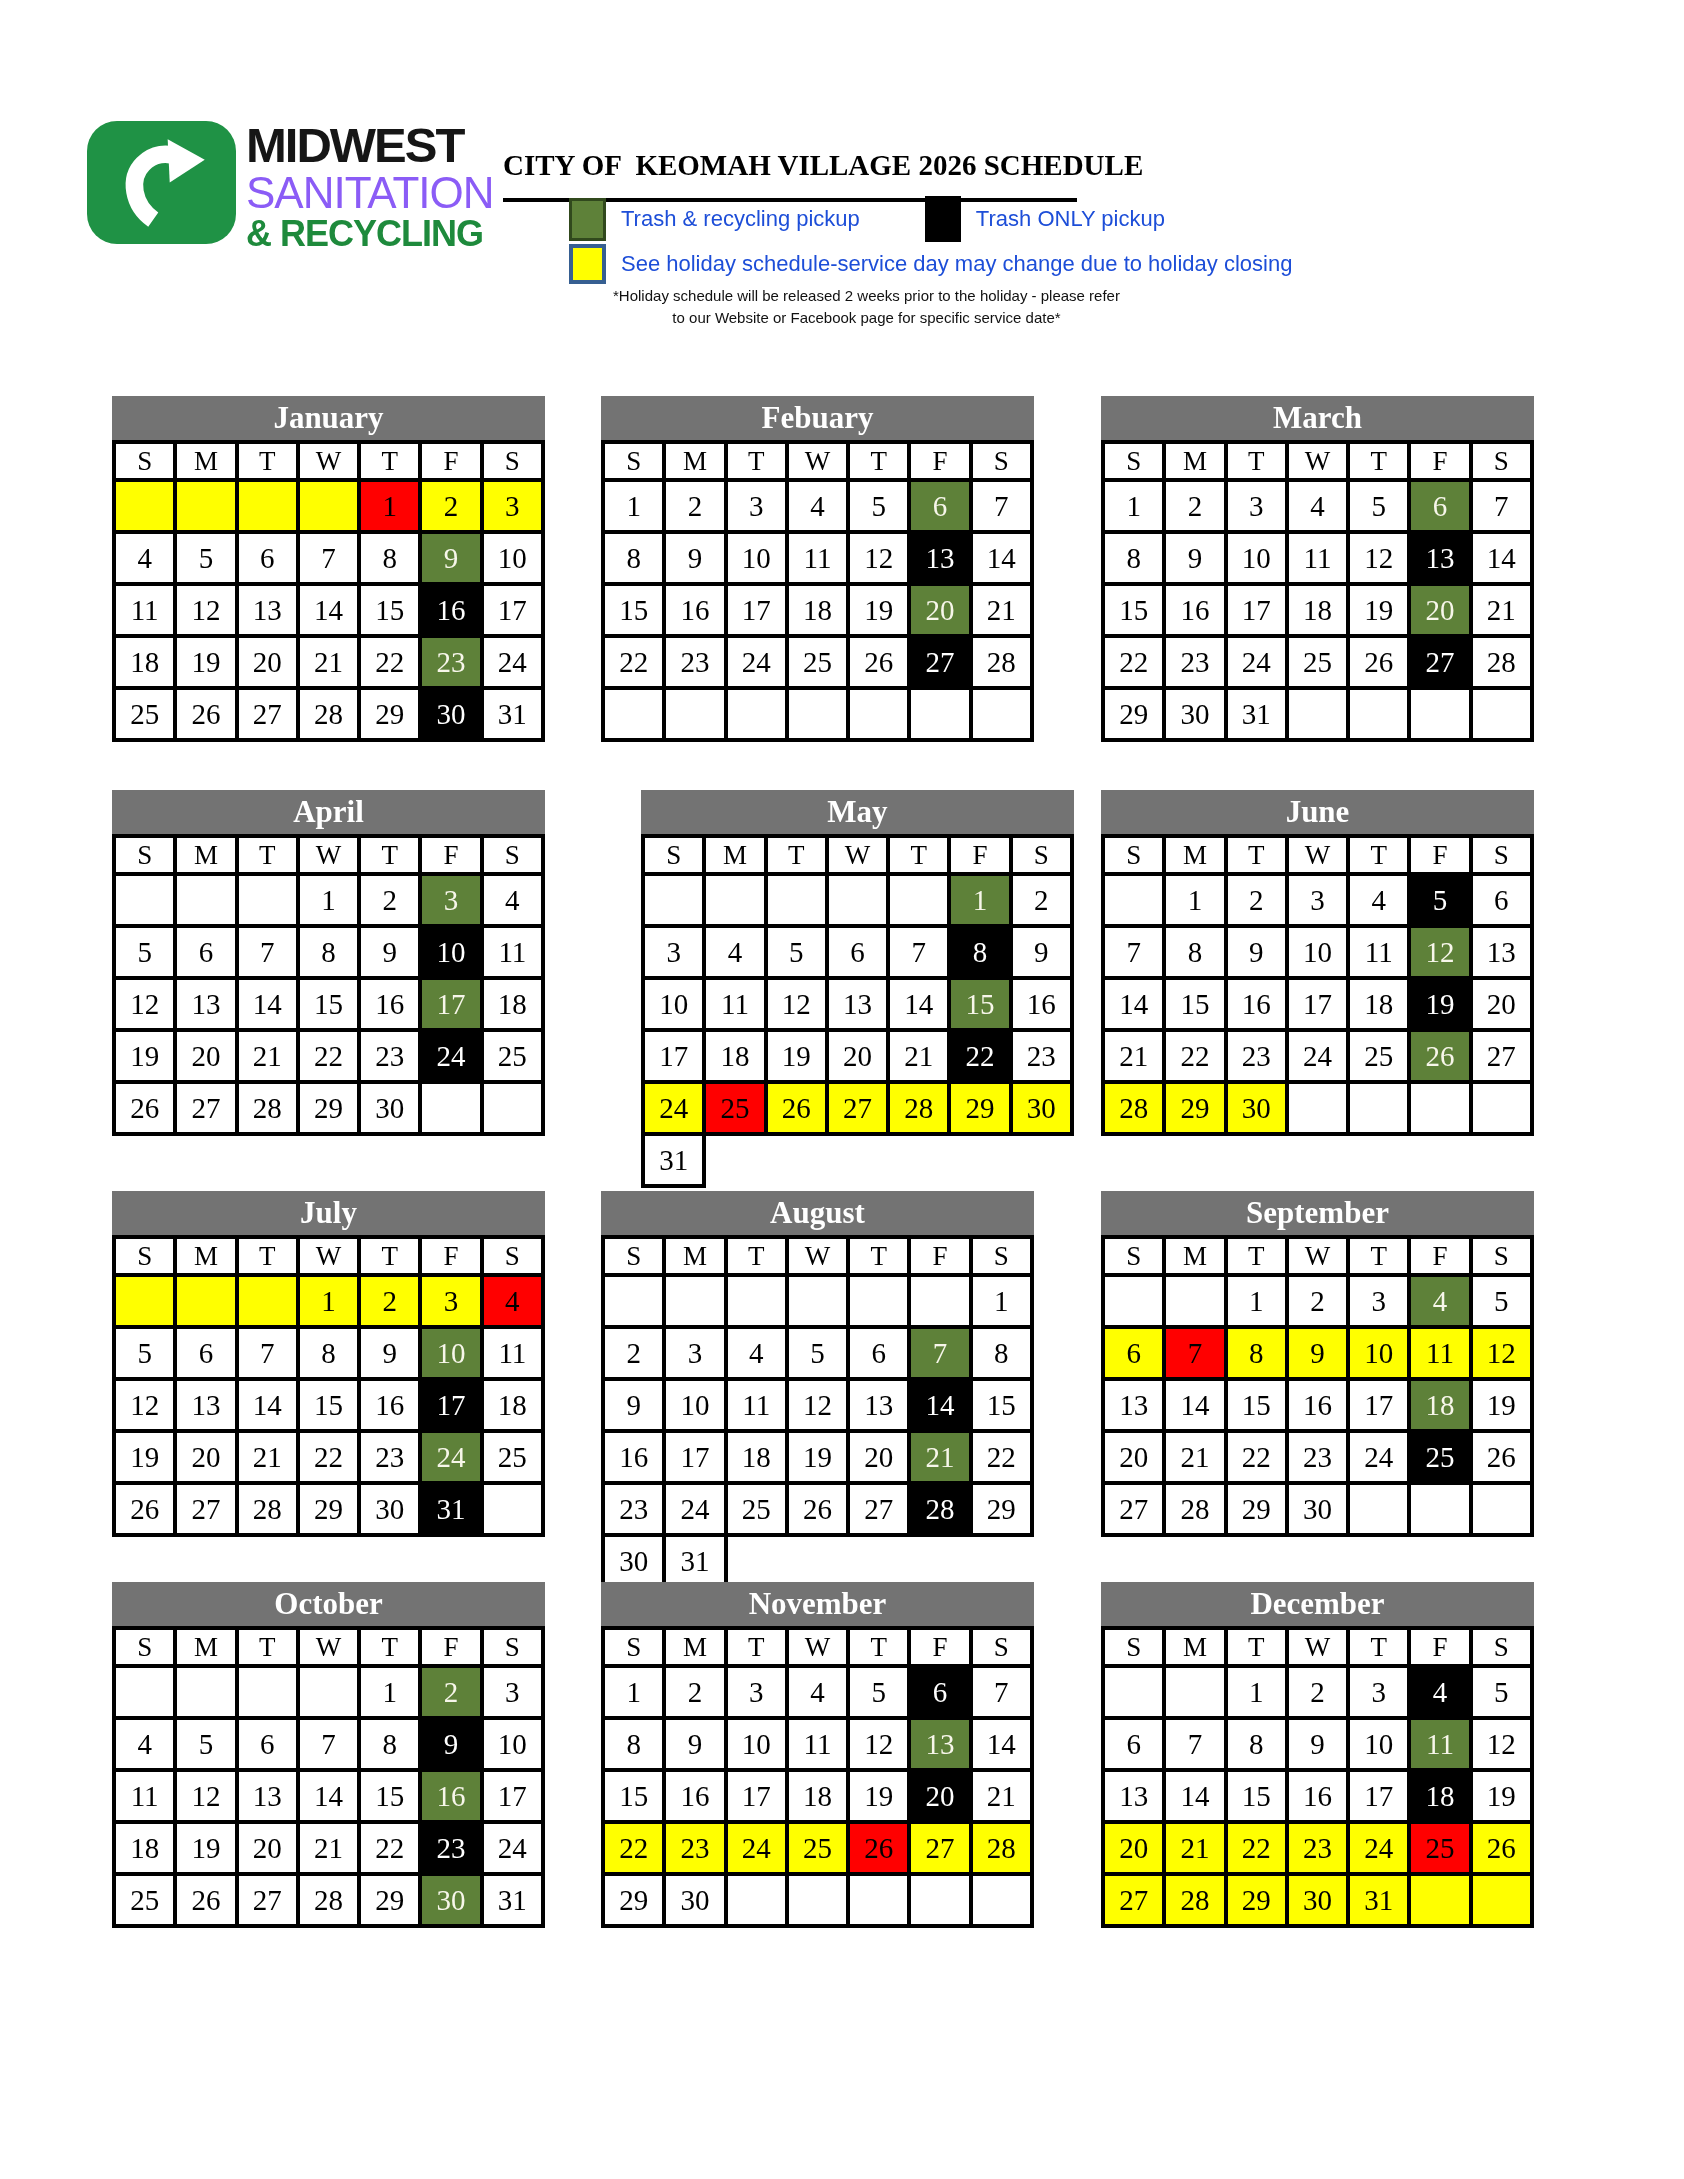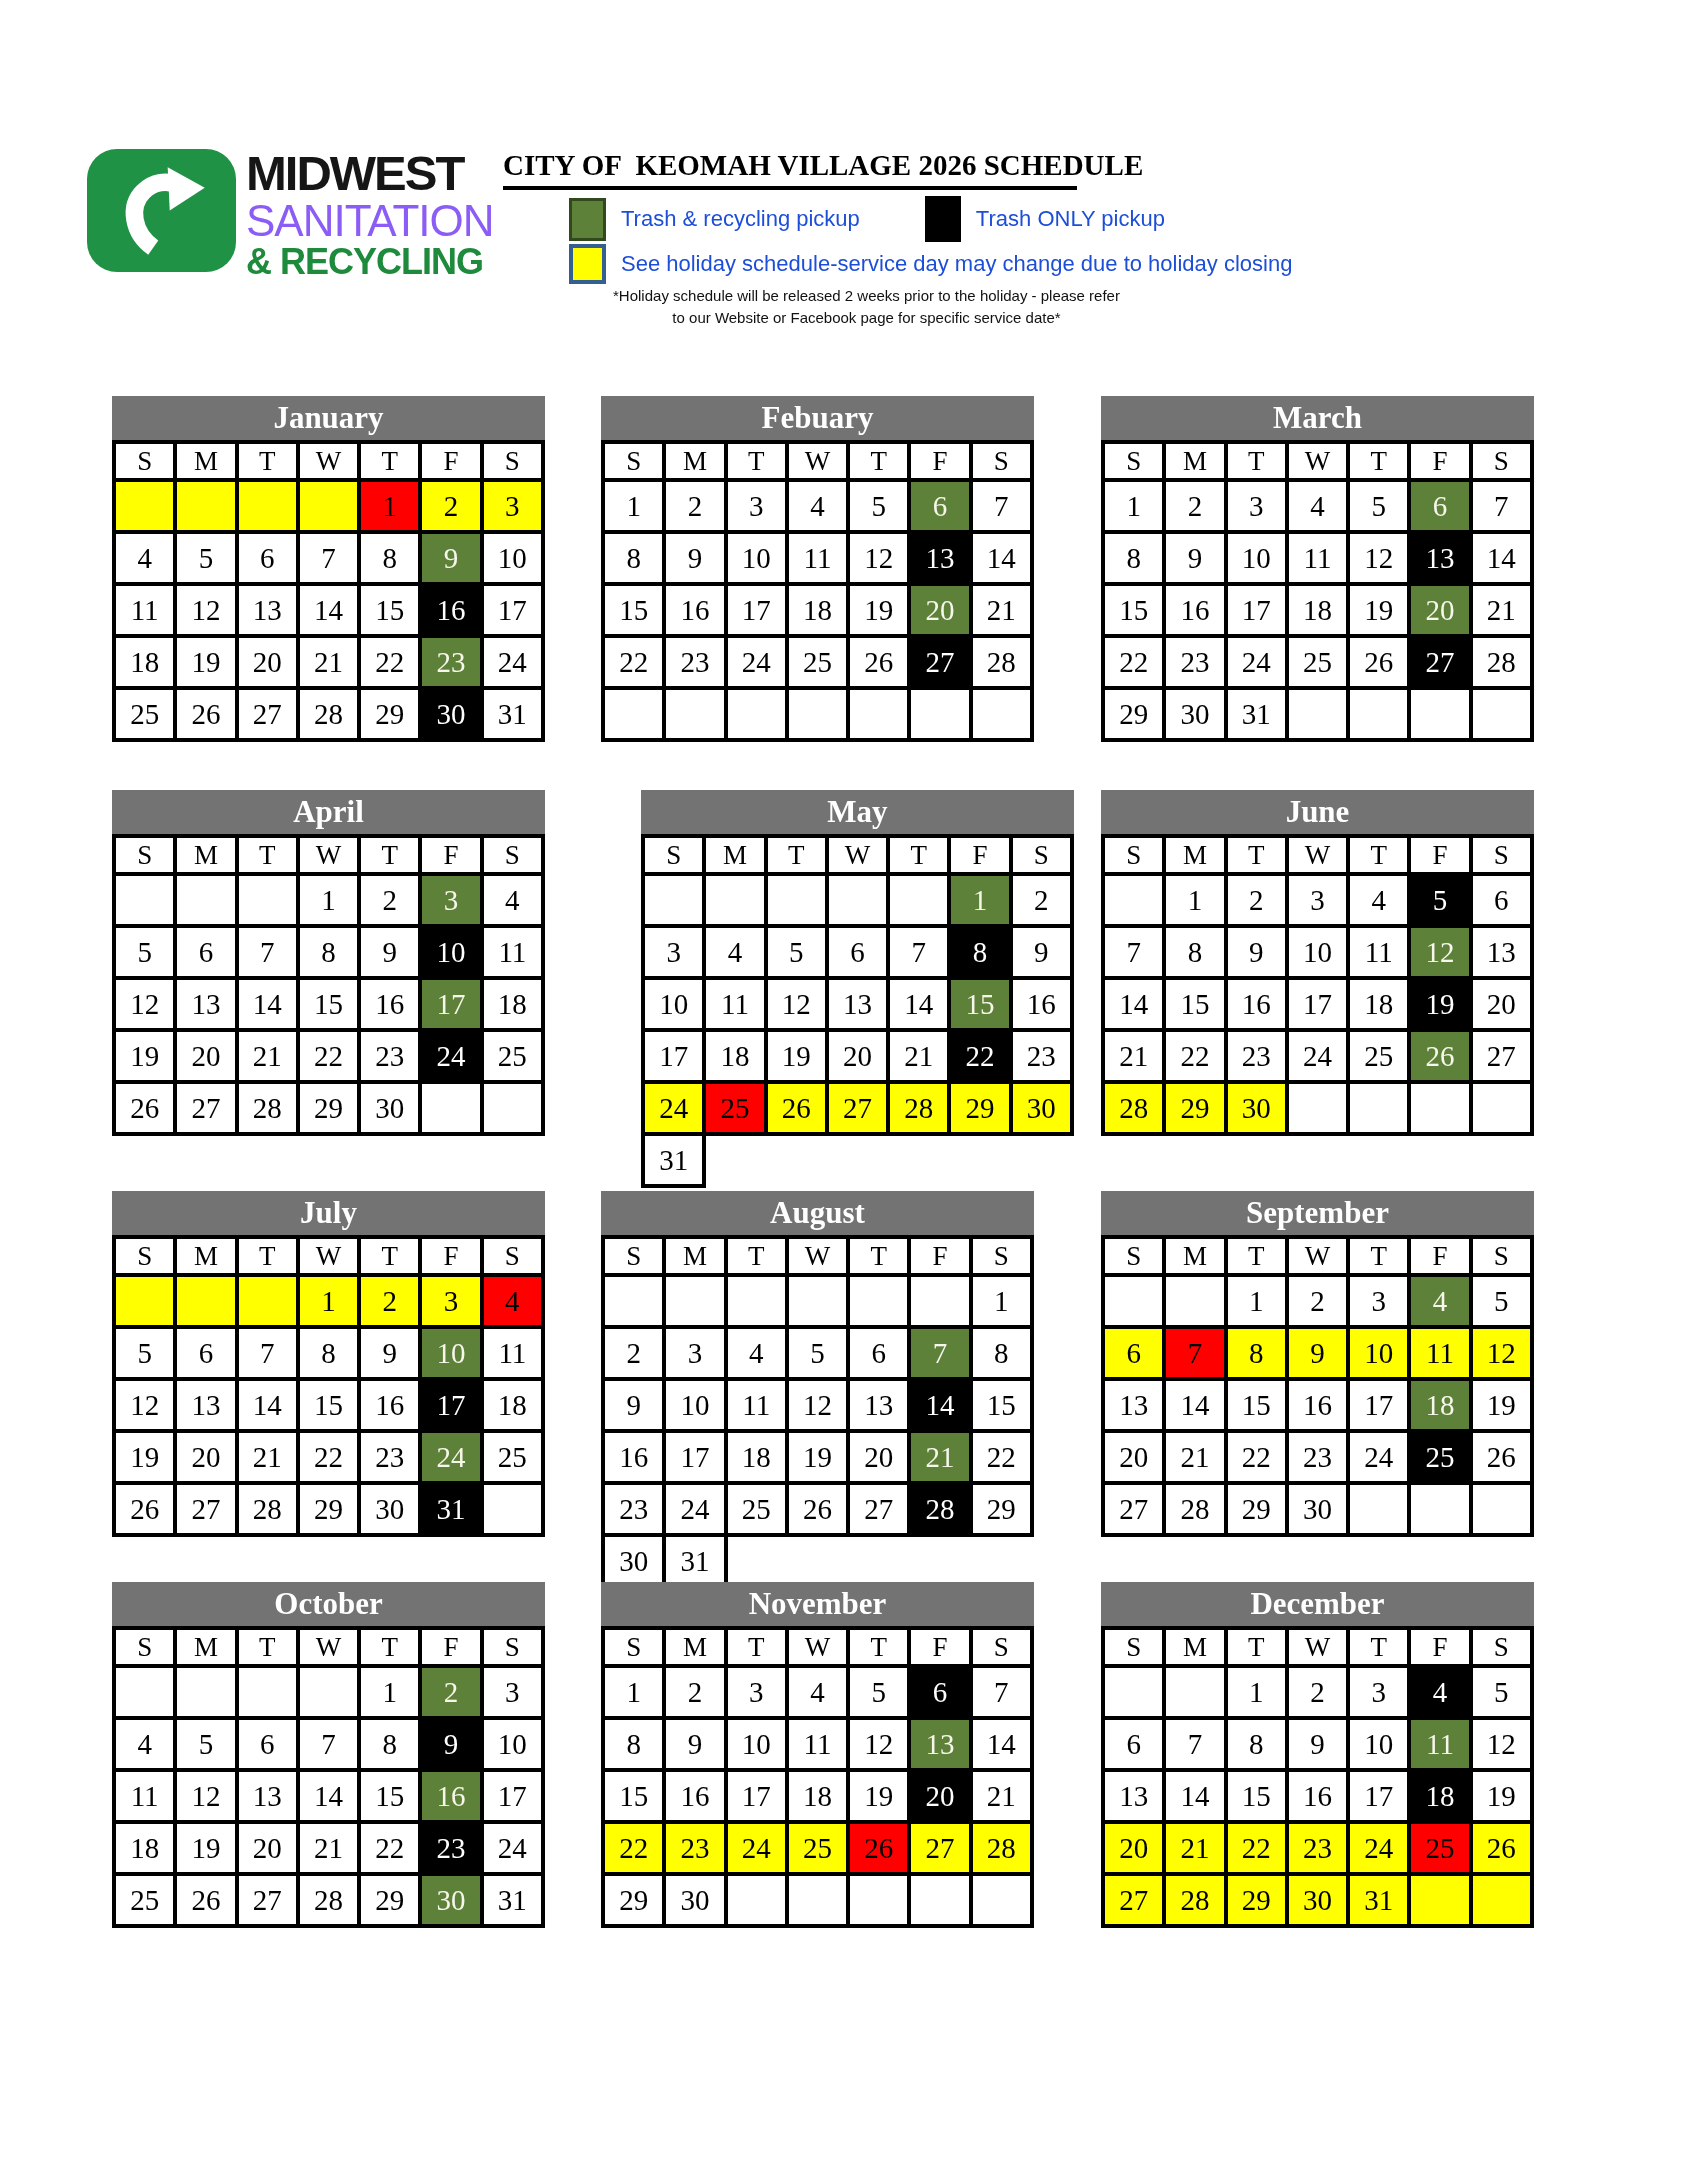--- a/index.html
+++ b/index.html
@@ -4,36 +4,36 @@
 <style>
   html,body{margin:0;padding:0;}
   body{
     width:1684px;height:2179px;background:#ffffff;
     font-family:"Liberation Sans", sans-serif;
     position:relative;overflow:hidden;
   }
   .page{position:absolute;inset:0;}
 
   
-  .logo{position:absolute;left:87px;top:121px;display:flex;align-items:flex-start;margin-top:28px;}
+  .logo{position:absolute;left:87px;top:121px;display:flex;align-items:flex-start;}
   .logo-mark{
     width:149px;height:123px;background:var(--logo-green,#1f9245);
     border-radius:30px;display:flex;align-items:center;justify-content:center;
   }
   .logo-mark svg{width:111px;height:103px;}
   .logo-text{margin-left:10px;line-height:1.02;}
   .logo-l1{font-size:49px;font-weight:800;color:#161616;letter-spacing:-2px;}
   .logo-l2{font-size:44px;font-weight:400;color:#8b5cf6;letter-spacing:-1px;}
   .logo-l3{font-size:36px;font-weight:800;color:#1e8a3c;letter-spacing:-1px;}
 
   
   .title{
     position:absolute;left:503px;top:149px;width:574px;text-align:center;
     font-family:"Liberation Serif", serif;font-weight:bold;font-size:29px;
-    color:#000;border-bottom:4px solid #000;padding-bottom:4px;white-space:pre;
+    color:#000;border-bottom:4px solid #000;padding-bottom:16px;white-space:pre;
   }
   .legend-row1{position:absolute;left:569px;top:196px;display:flex;align-items:center;}
   .legend-row2{position:absolute;left:569px;top:244px;display:flex;align-items:center;}
   .legend-label{font-size:22px;color:#1d4ed8;margin-left:15px;white-space:nowrap;}
   .swatch{display:inline-block;box-sizing:border-box;}
   .swatch-green{width:37px;height:43px;background:var(--green,#5e8139);border:3px solid #31491d;}
   .swatch-black{width:36px;height:46px;background:#000;margin-left:65px;}
   .swatch-yellow{width:37px;height:40px;background:var(--yellow,#ffff00);border:4px solid var(--blue,#365f91);}
   .notes{position:absolute;left:540px;top:285px;width:653px;text-align:center;
     font-size:15px;color:#111;line-height:1.45;}

